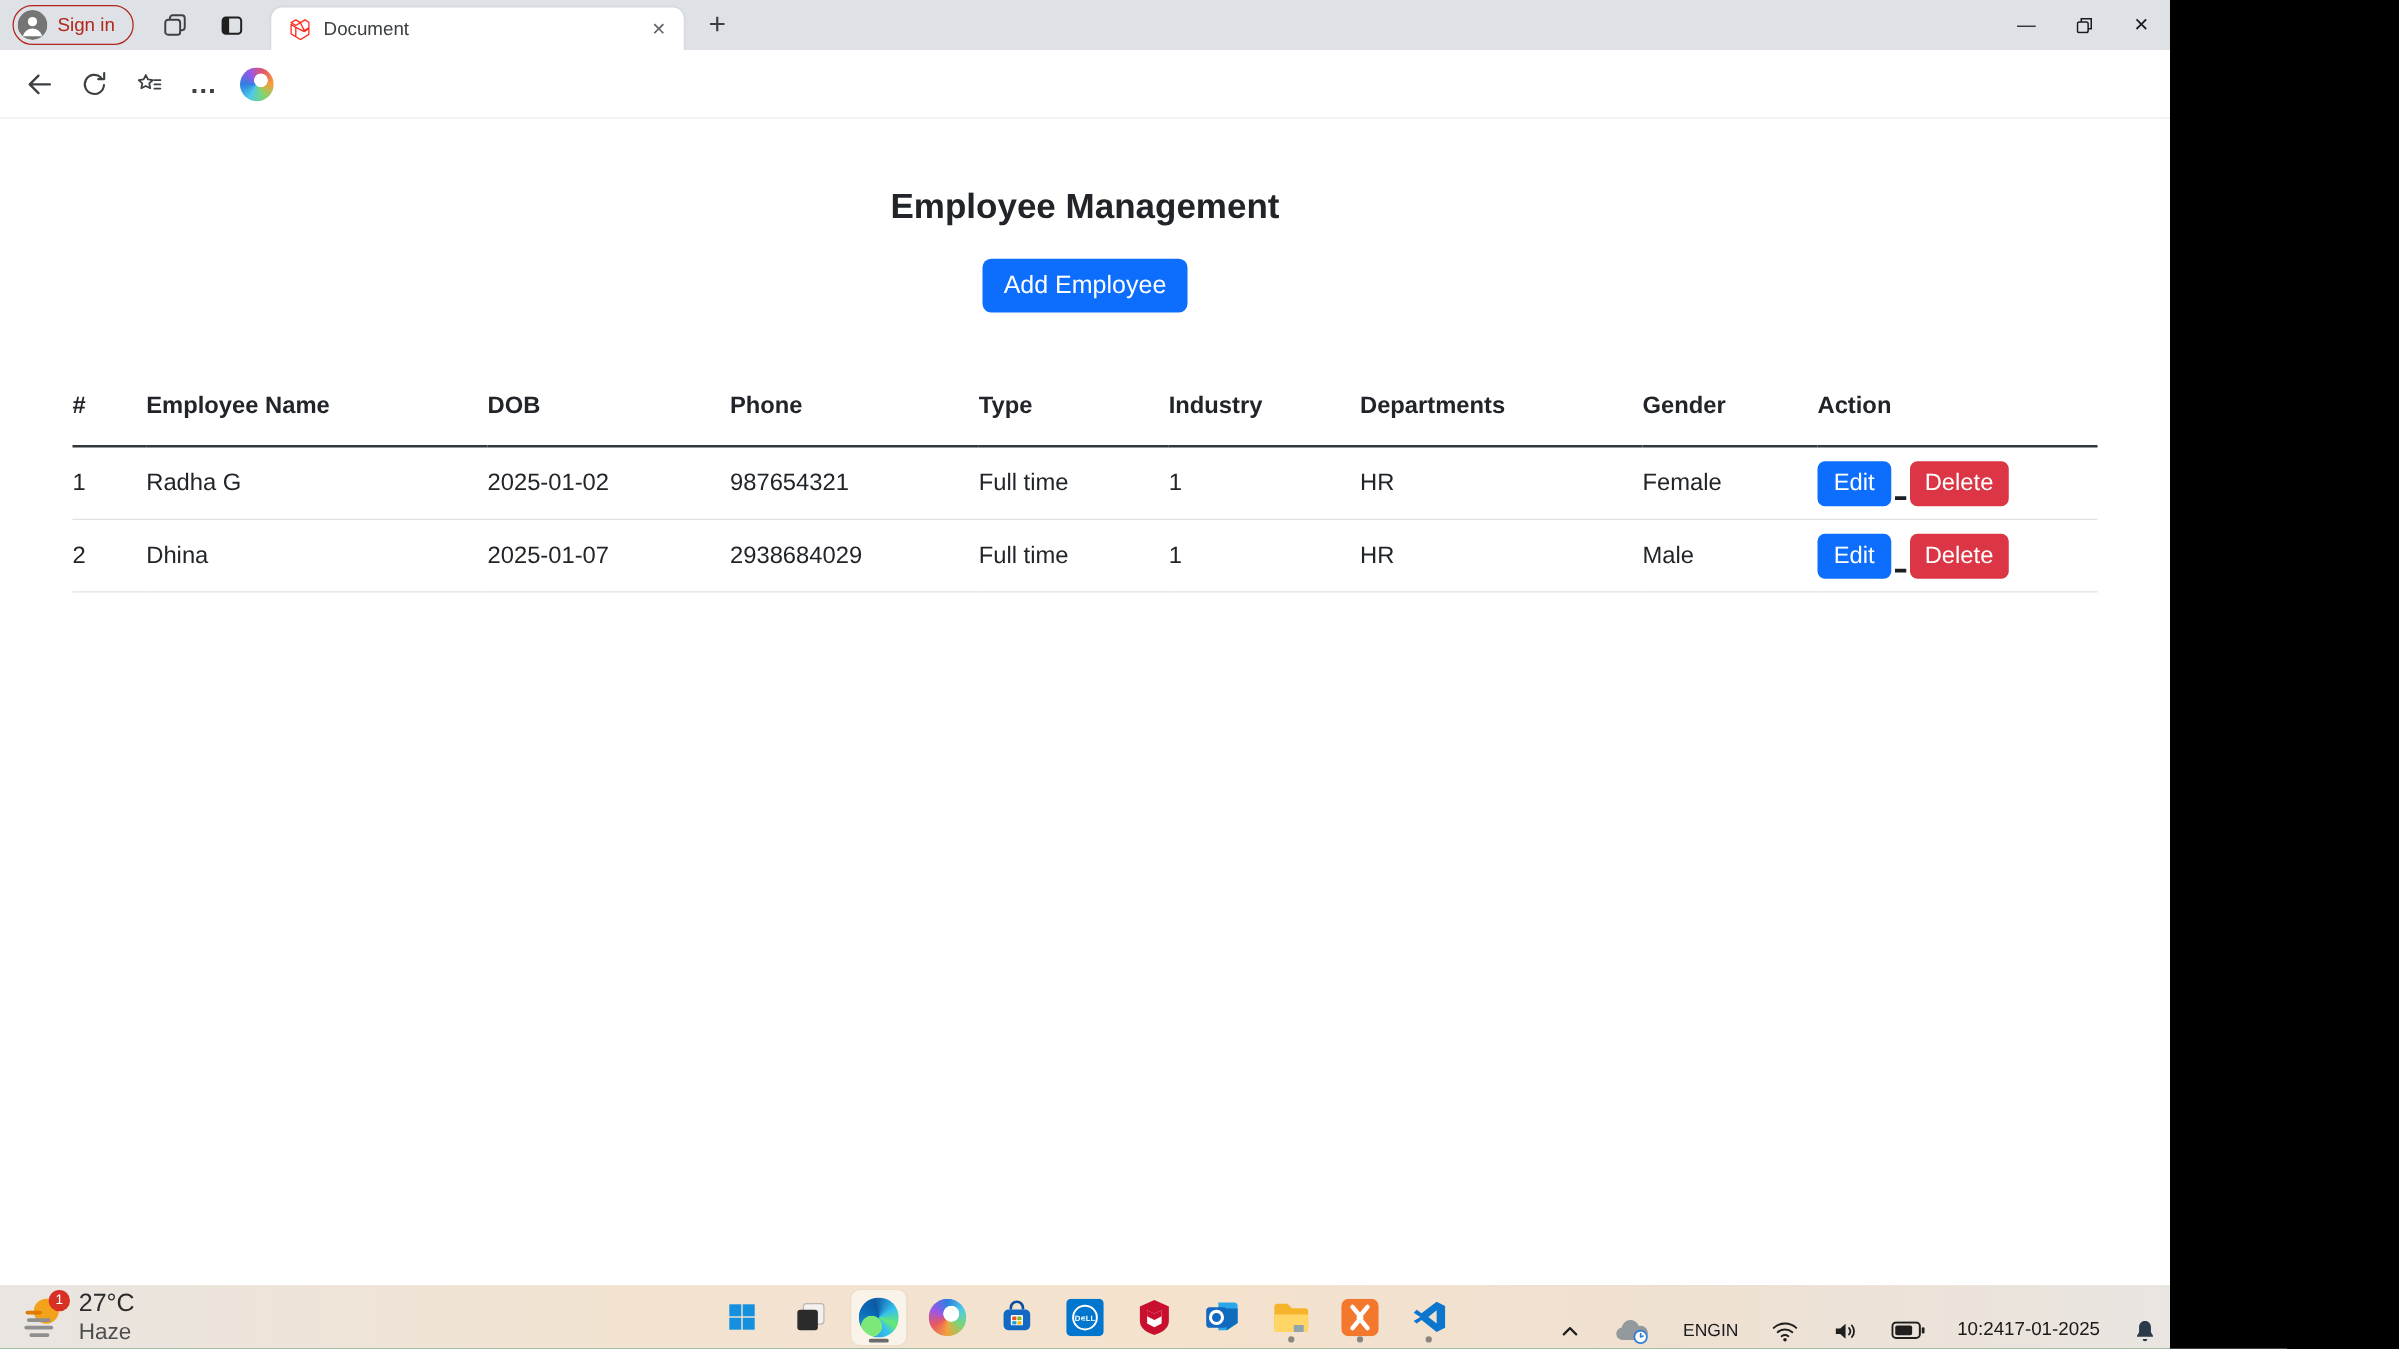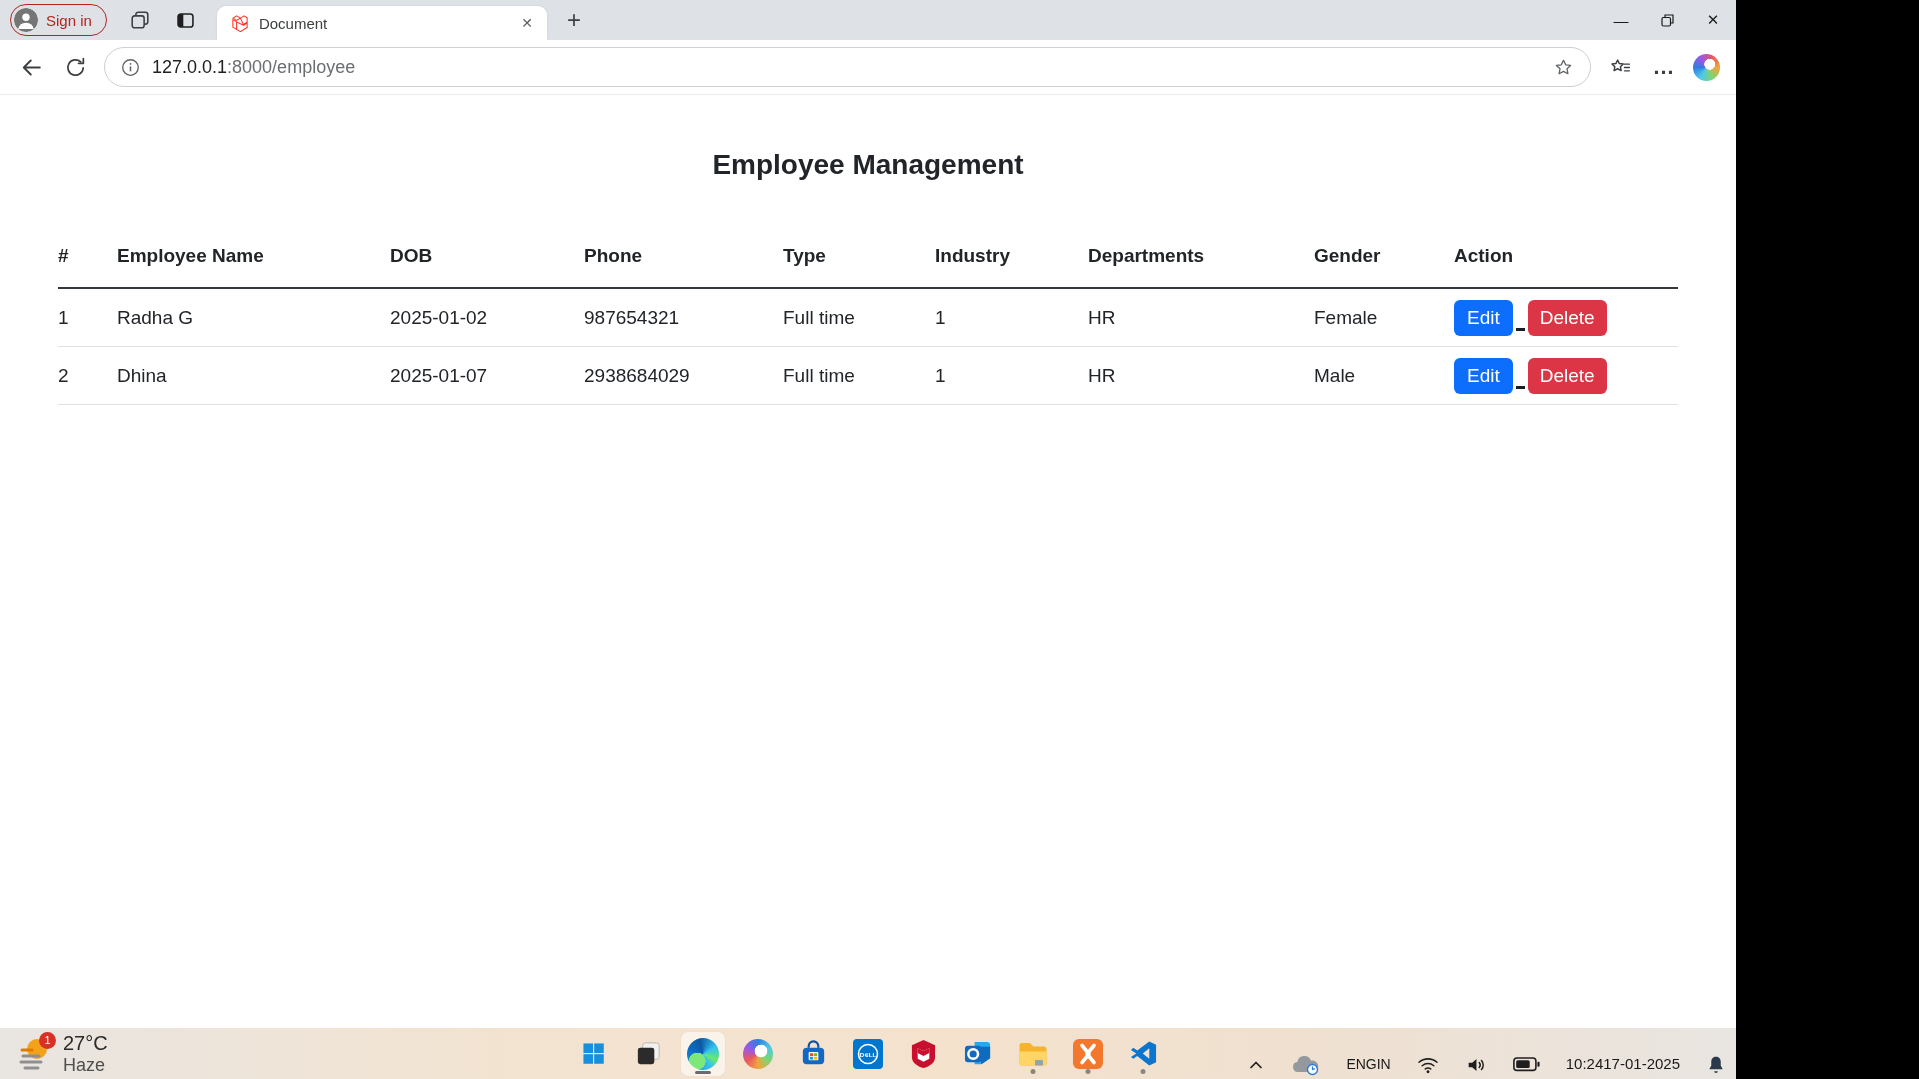--- a/index.html
+++ b/index.html
@@ -129,47 +129,35 @@
       <svg width="25" height="25" viewBox="0 0 24 24">
           <path d="M20 12H5M11.3 5.3 4.6 12l6.7 6.7" fill="none" stroke="#3c4043" stroke-width="1.8" stroke-linecap="round" stroke-linejoin="round"></path>
         </svg>
     </span>
     <span class="tool-btn">
       <svg width="23" height="23" viewBox="0 0 24 24">
           <path d="M20 12.5a8 8 0 1 1-2.5-6.3" fill="none" stroke="#3c4043" stroke-width="1.8" stroke-linecap="round"></path>
           <path d="M20.2 2.6v5h-5" fill="none" stroke="#3c4043" stroke-width="1.8" stroke-linecap="round" stroke-linejoin="round"></path>
         </svg>
     </span>
-    <div class="addressbar">
-      <span style="display:inline-flex;">
-        <svg width="19" height="19" viewBox="0 0 20 20">
-            <circle cx="10" cy="10" r="8.2" fill="none" stroke="#5f6368" stroke-width="1.4"></circle>
-            <rect x="9.2" y="8.8" width="1.6" height="5.2" fill="#5f6368"></rect>
-            <rect x="9.2" y="5.4" width="1.6" height="1.7" fill="#5f6368"></rect>
-          </svg>
-      </span>
-      <span class="url"><span class="host">127.0.0.1</span><span class="rest">:8000/employee</span></span>
-      <span class="addr-star">
-        <svg width="21" height="21" viewBox="0 0 24 24">
-            <path d="M12 3.8l2.5 5.1 5.6.7-4.1 3.9 1 5.6L12 16.4 7 19.1l1-5.6-4.1-3.9 5.6-.7z" fill="none" stroke="#5f6368" stroke-width="1.5" stroke-linejoin="round"></path>
-          </svg>
-      </span>
-    </div>
     <span class="tool-btn">
       <svg width="23" height="23" viewBox="0 0 24 24">
           <path d="M9 4.2l1.8 3.7 4.1.5-3 2.8.8 4L9 13.3 5.3 15.2l.8-4-3-2.8 4.1-.5z" fill="none" stroke="#3c4043" stroke-width="1.5" stroke-linejoin="round"></path>
           <path d="M16.2 8.5h5M16.2 12h5M16.2 15.5h5" stroke="#3c4043" stroke-width="1.5" stroke-linecap="round"></path>
         </svg>
     </span>
     <span class="tool-btn more-dots">…</span>
     <span class="copilot"></span>
   </div>
 
   <div class="content">
     <h1 class="page-title">Employee Management</h1>
+    <div class="add-wrap">
+      <button class="btn-primary">Add Employee</button>
+    </div>
     <div class="container">
       <table class="emp">
         <colgroup>
           <col style="width:59px">
             <col style="width:273px">
             <col style="width:194px">
             <col style="width:199px">
             <col style="width:152px">
             <col style="width:153px">
             <col style="width:226px">

